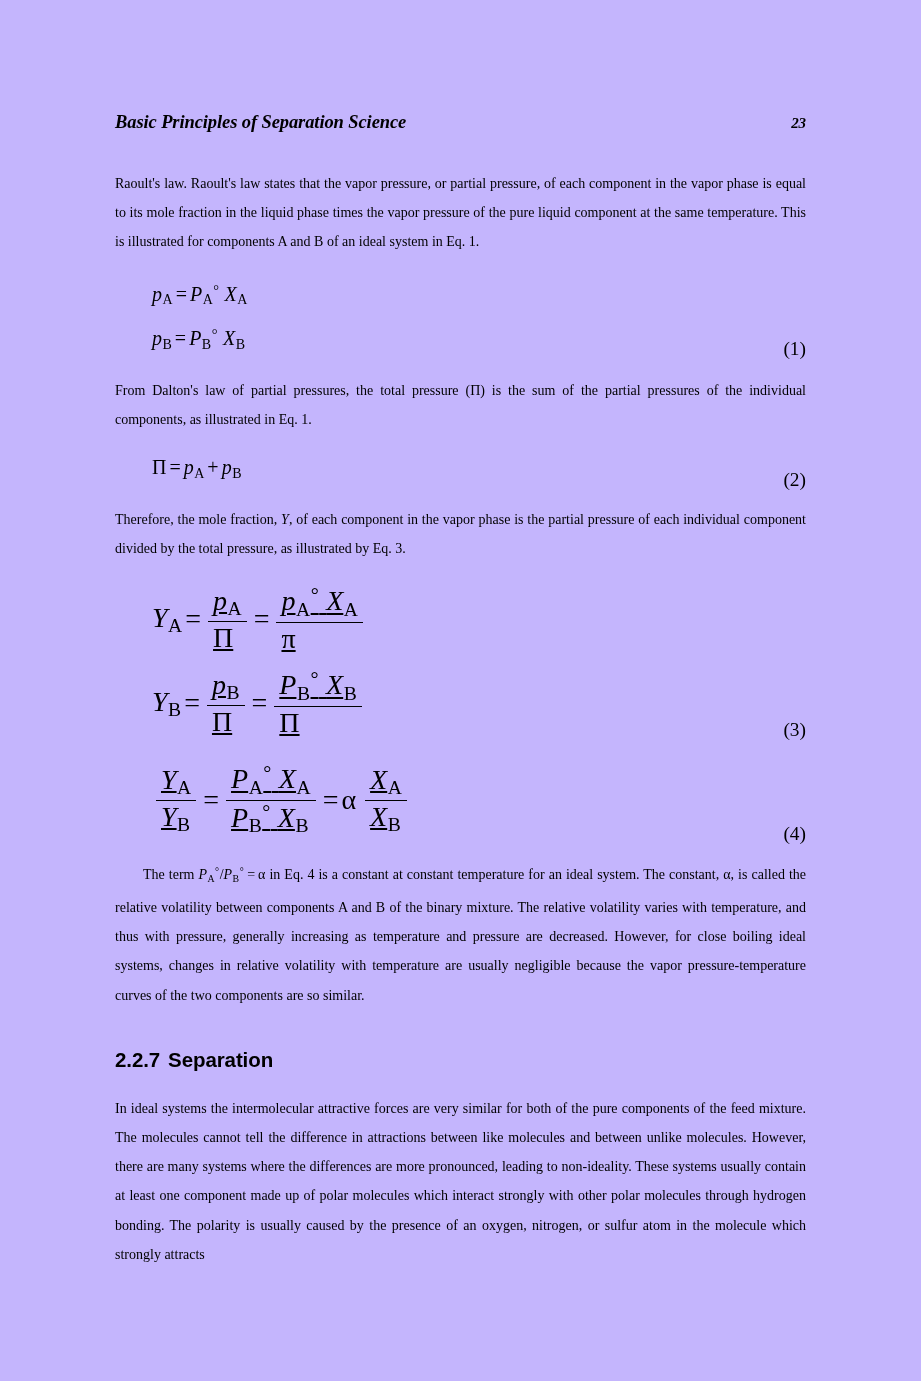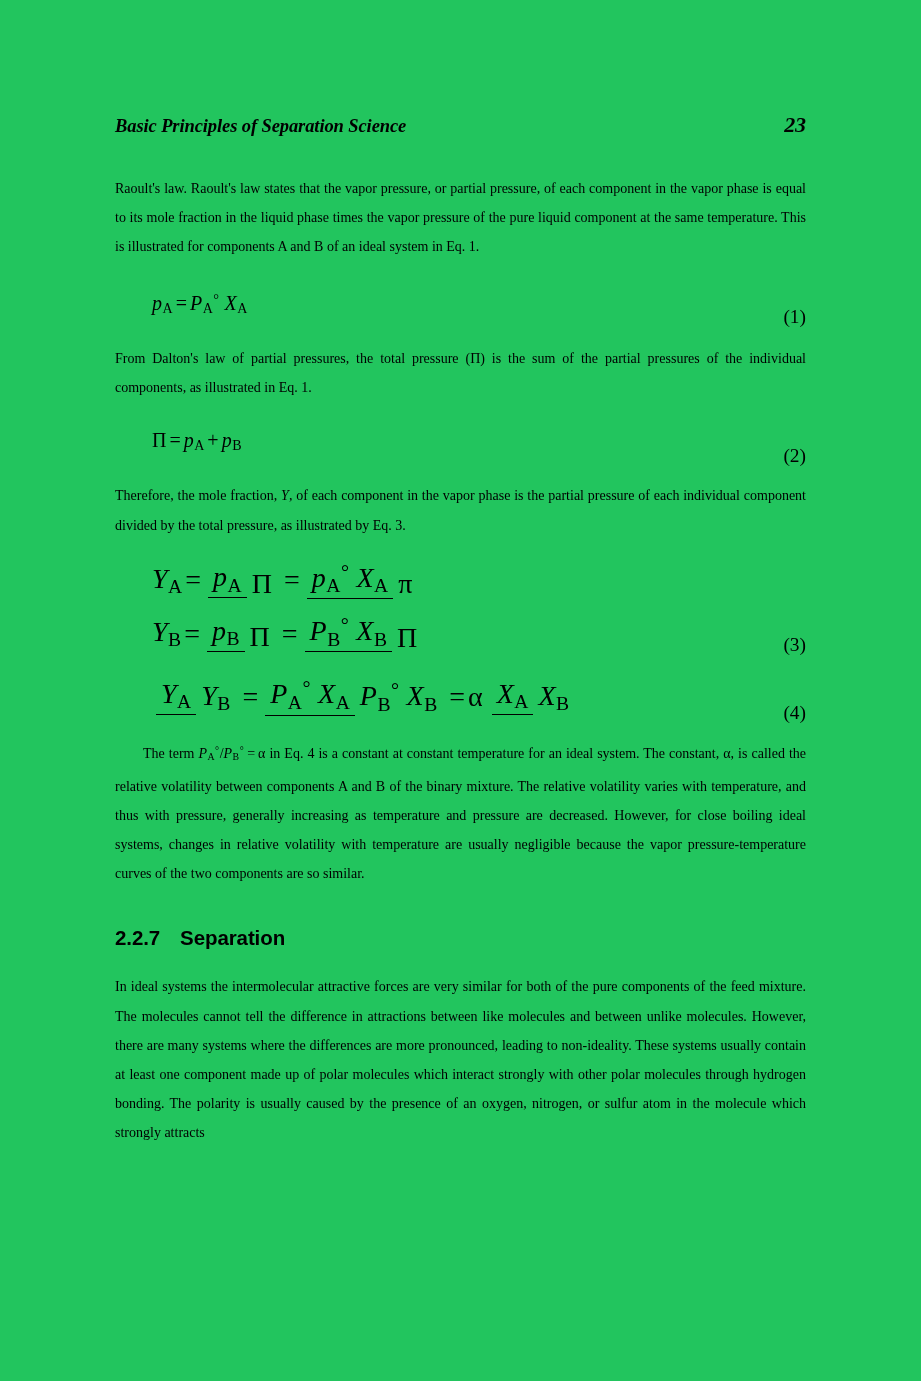--- a/index.html
+++ b/index.html
@@ -9,21 +9,21 @@
     background: #ffffff;
   }
   body {
     font-family: "Liberation Serif", "DejaVu Serif", serif;
     color: #000000;
   }
   .page {
     position: relative;
     width: 921px;
     height: 1381px;
-    background: #22c55e;
+    background: #c4b5fd;
     overflow: hidden;
     box-sizing: border-box;
   }
   .content {
     position: absolute;
     left: 115px;
     top: 112px;
     width: 691px;
   }
 
@@ -32,21 +32,21 @@
     display: flex;
     align-items: baseline;
     justify-content: space-between;
     font-style: italic;
     font-weight: bold;
     font-size: 18.5px;
     letter-spacing: -0.1px;
     margin-bottom: 36px;
   }
   .runhead-title { white-space: nowrap; }
-  .runhead-folio { font-style: italic; font-weight: bold; font-size: 22px; }
+  .runhead-folio { font-style: italic; font-weight: bold; font-size: 15px; }
 
   
   p.para {
     font-size: 14px;
     line-height: 29.2px;
     text-align: justify;
     text-justify: inter-word;
     margin: 0 0 8px 0;
     hyphens: none;
   }
@@ -87,70 +87,74 @@
     position: absolute;
     right: 0;
     font-size: 19.4px;
     font-style: normal;
   }
 
   
   .eqsimple {
     padding-left: 37px;
     font-size: 20px;
-    line-height: 42px;
+    line-height: 34px;
   }
 
   
   .frac {
     display: inline-flex;
-    flex-direction: row;
-    align-items: flex-end;
+    flex-direction: column;
+    align-items: flex-start;
     vertical-align: middle;
     margin: 0 4px;
     line-height: 1.06;
+    text-decoration: underline;
   }
   .frac .num {
     padding: 0 5px 1px 5px;
     border-bottom: 1.4px solid #000;
     white-space: nowrap;
   }
   .frac .den {
     padding: 1px 5px 0 5px;
     white-space: nowrap;
   }
   .lead { white-space: nowrap; }
 
   
   h2.section {
     font-family: "Liberation Sans", "DejaVu Sans", sans-serif;
     font-weight: bold;
     font-size: 20.5px;
     margin: 38px 0 22px 0;
     letter-spacing: -0.1px;
   }
-  h2.section .secnum { margin-right: 20px; }
+  h2.section .secnum { margin-right: 8px; }
 </style>
 </head>
 <body>
 
 <div class="page">
   <div class="content">
 
     <div class="runhead">
       <span class="runhead-title">Basic Principles of Separation Science</span>
       <span class="runhead-folio">23</span>
     </div>
 
     <p class="para">Raoult's law. Raoult's law states that the vapor pressure, or partial pressure, of each component in the vapor phase is equal to its mole fraction in the liquid phase times the vapor pressure of the pure liquid component at the same temperature. This is illustrated for components A and B of an ideal system in Eq. 1.</p>
 
     <div class="eqblock">
       <div class="eqsimple">
         <span class="mi">p</span><span class="sub">A</span><span class="op">=</span><span class="mi">P</span><span class="sub">A</span><span class="deg">°</span>&nbsp;<span class="mi">X</span><span class="sub">A</span>
       </div>
+      <div class="eqsimple">
+        <span class="mi">p</span><span class="sub">B</span><span class="op">=</span><span class="mi">P</span><span class="sub">B</span><span class="deg">°</span>&nbsp;<span class="mi">X</span><span class="sub">B</span>
+      </div>
       <span class="eqnum" style="bottom:2px;">(1)</span>
     </div>
 
     <p class="para" style="margin-top:10px;">From Dalton's law of partial pressures, the total pressure (Π) is the sum of the partial pressures of the individual components, as illustrated in Eq. 1.</p>
 
     <div class="eqblock">
       <div class="eqsimple">
         <span class="gk">Π</span><span class="op">=</span><span class="mi">p</span><span class="sub">A</span><span class="op">+</span><span class="mi">p</span><span class="sub">B</span>
       </div>
       <span class="eqnum" style="bottom:0px;">(2)</span>

